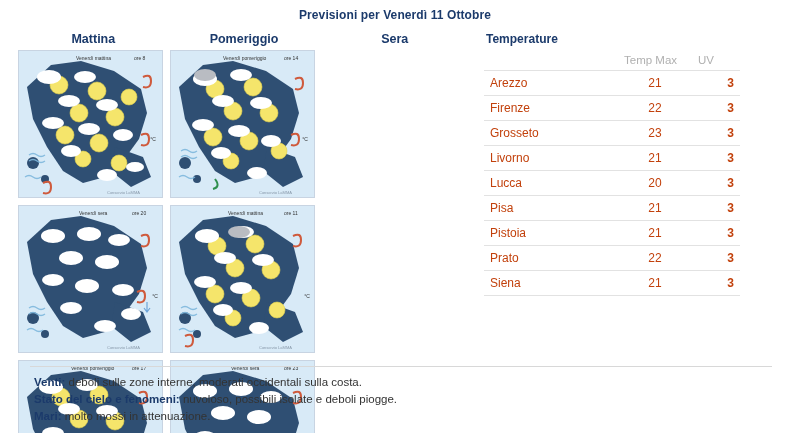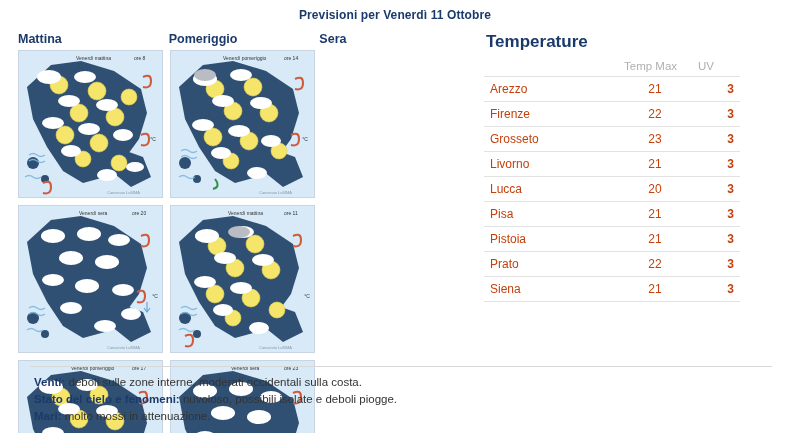--- a/index.html
+++ b/index.html
@@ -31,20 +31,21 @@
   .maps-col {
     width: 452px;
     flex: 0 0 452px;
   }
   .col-headers {
     display: flex;
     margin-bottom: 4px;
   }
   .col-head {
     flex: 1 1 0;
+    text-align: center;
     font-size: 12.5px;
     font-weight: bold;
     color: #1b3a6b;
   }
   .map-grid {
     display: flex;
     flex-wrap: wrap;
   }
   .map-cell {
     width: 145px;
@@ -58,21 +59,21 @@
   }
   .map-cell svg {
     display: block;
   }
   
   .temp-col {
     flex: 1 1 auto;
     padding-left: 14px;
   }
   .temp-title {
-    font-size: 17px;
+    font-size: 12px;
     font-weight: bold;
     color: #1b3a6b;
     margin: 0 0 6px 2px;
   }
   table.temps {
     width: 256px;
     border-collapse: collapse;
     font-size: 12px;
   }
   table.temps th {

